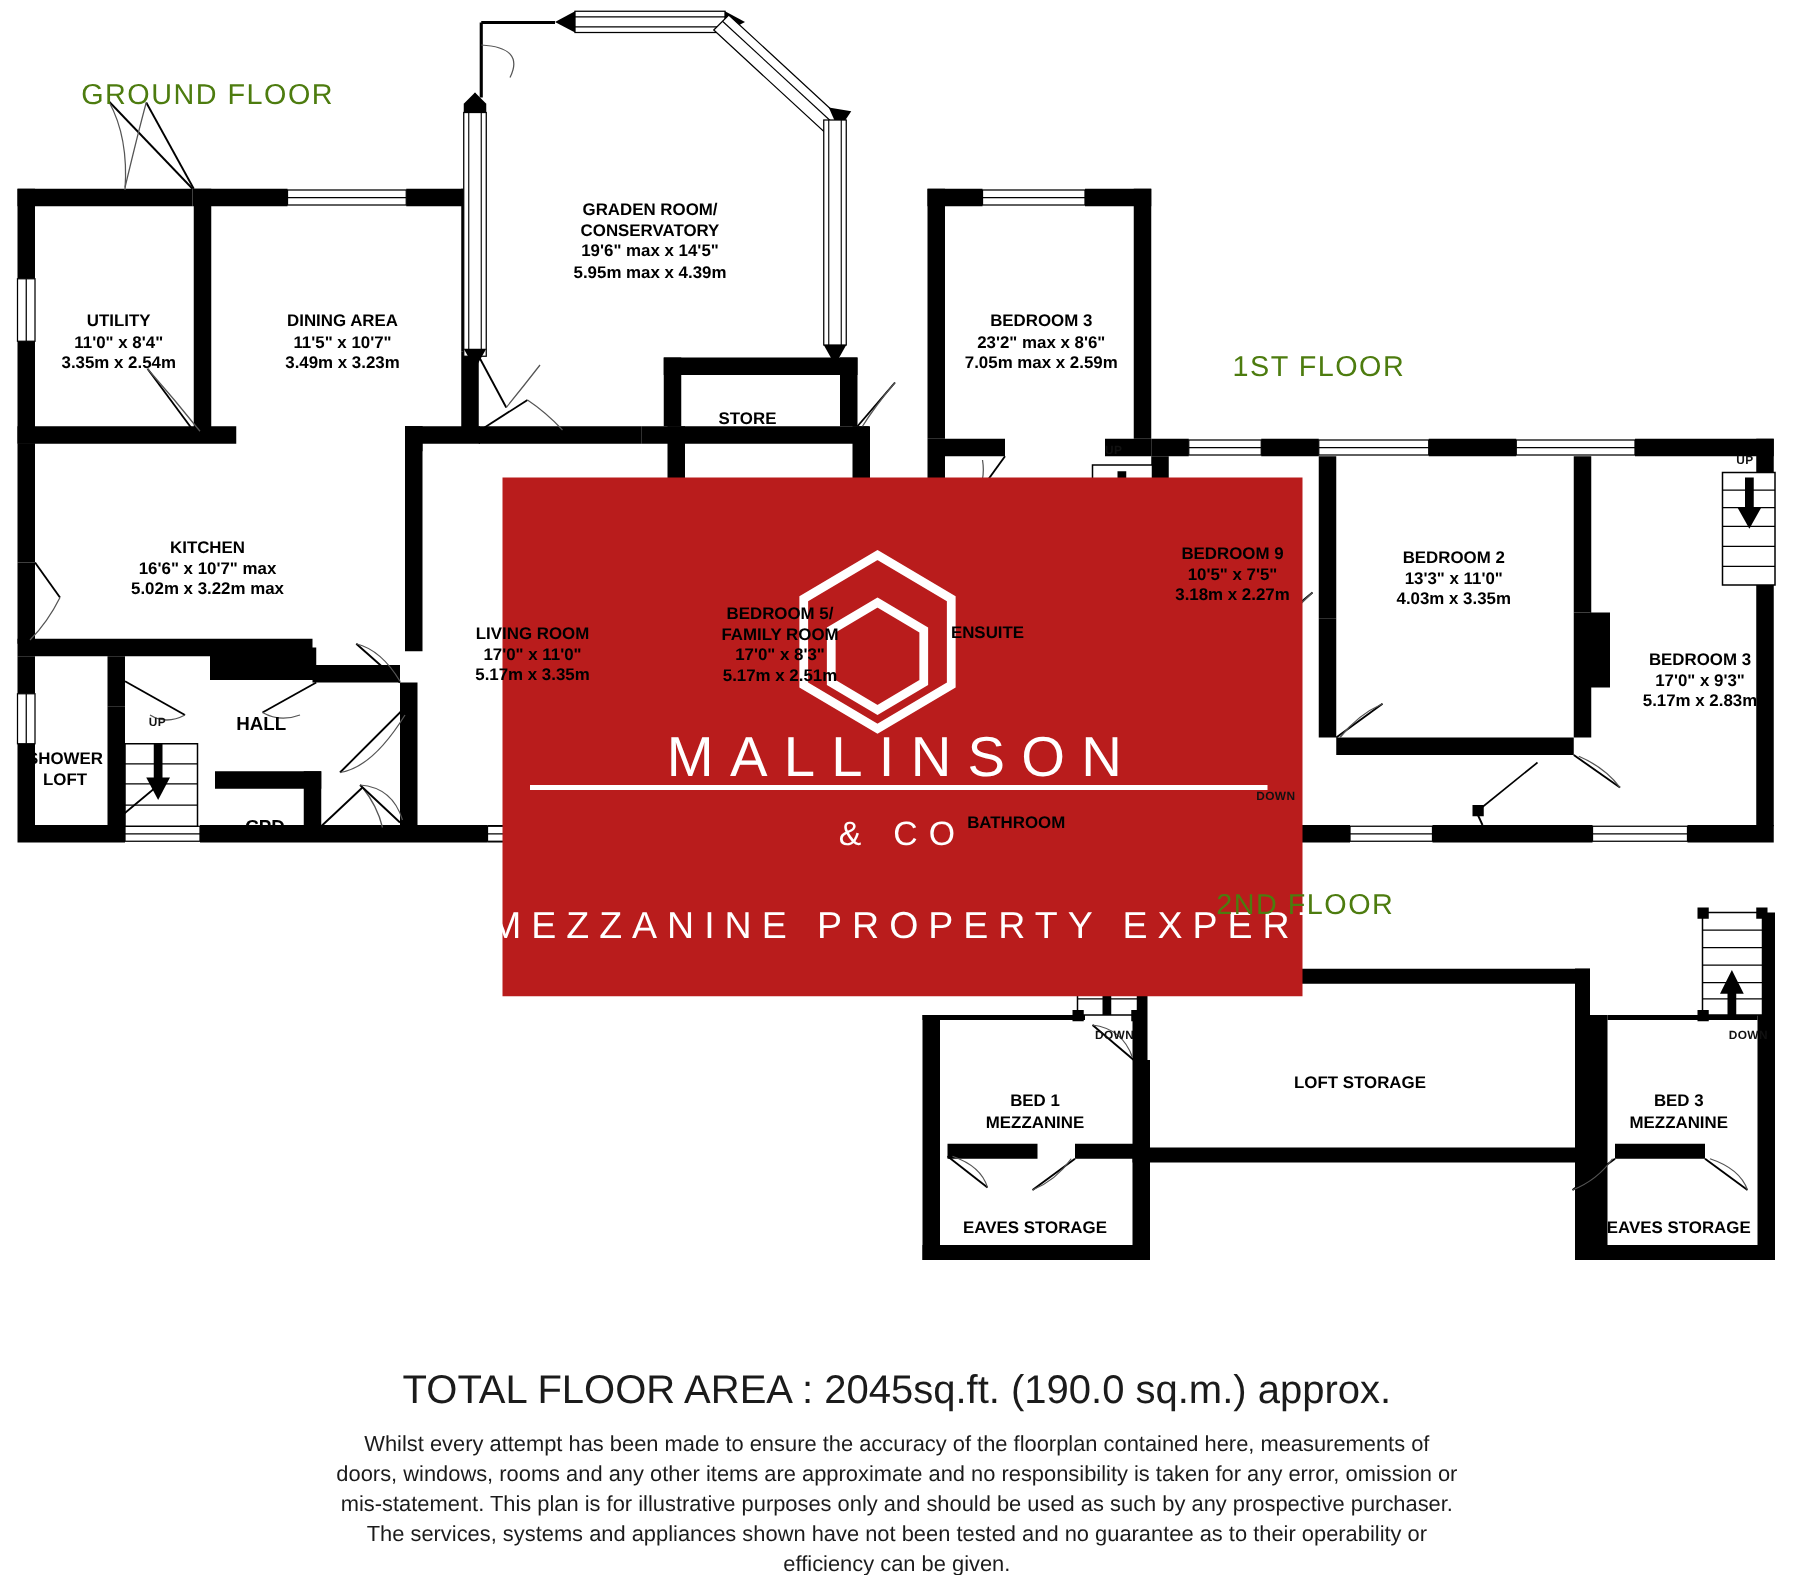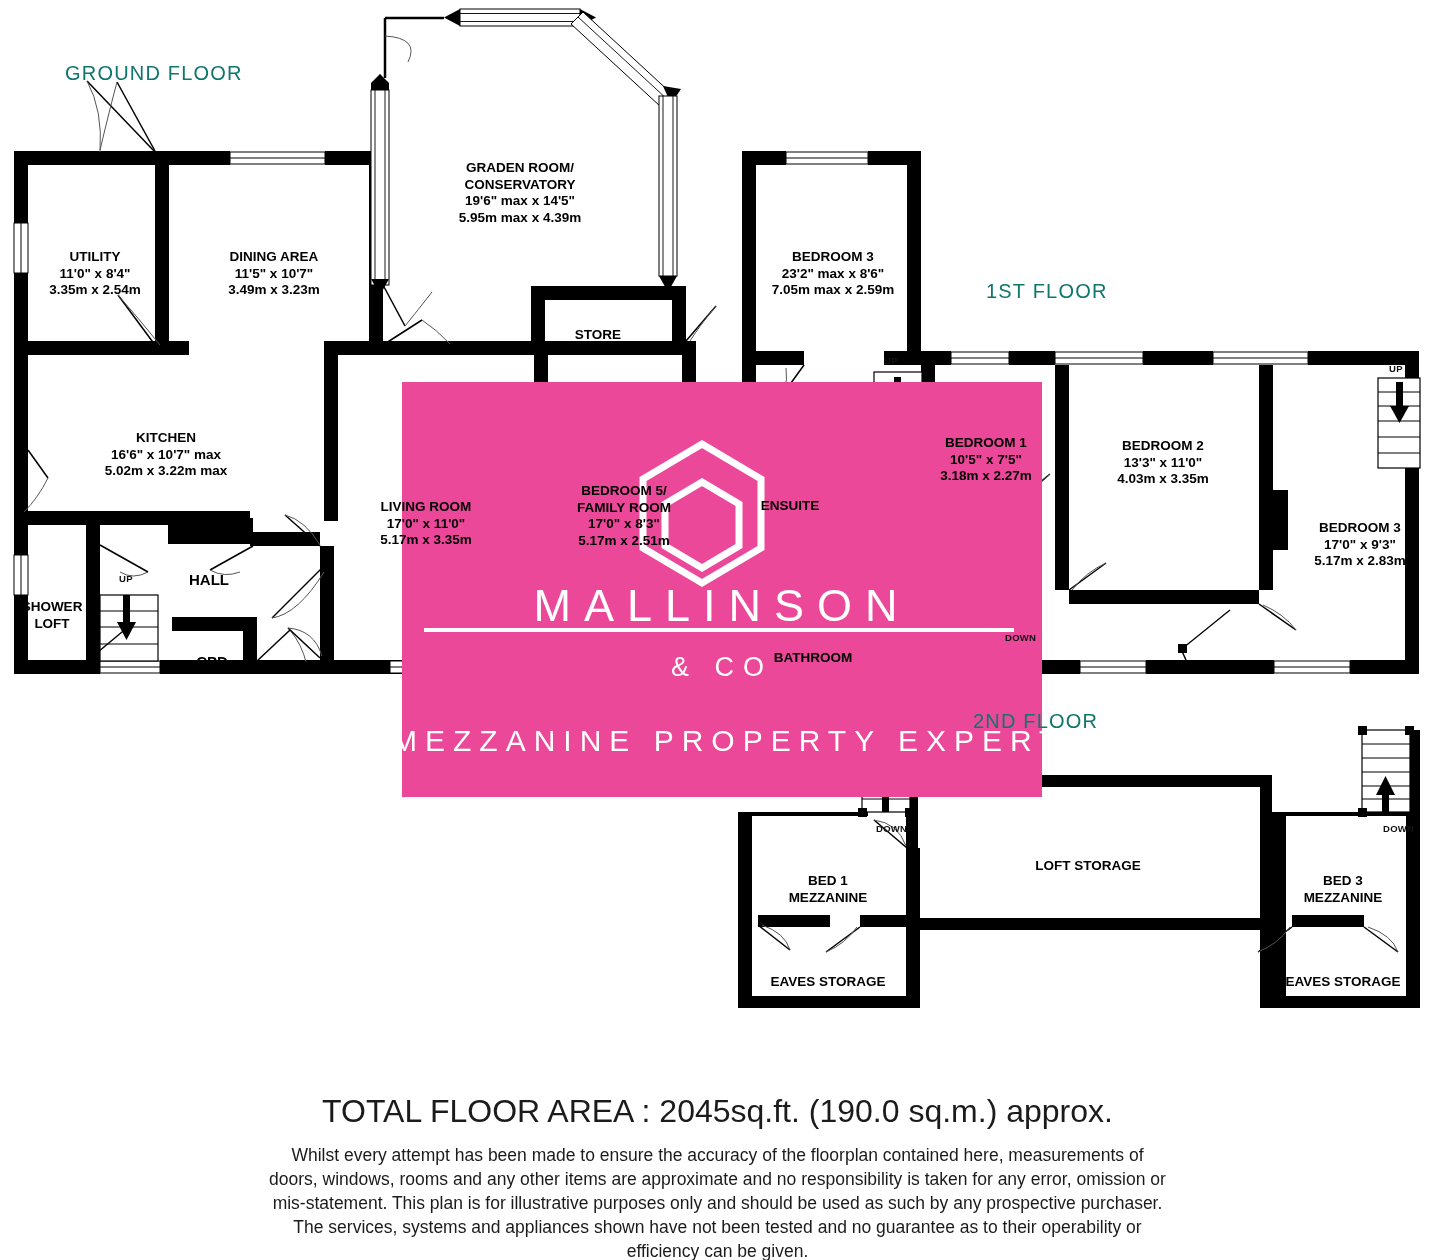--- a/index.html
+++ b/index.html
@@ -21,23 +21,23 @@
   svg.plan {
     position: absolute;
     left: 0;
     top: 0;
     width: 1435px;
     height: 1260px;
   }
   
   .floor-title {
     position: absolute;
-    font-size: 20px;
+    font-size: 23px;
     letter-spacing: 1.2px;
-    color: #0f766e;
+    color: #4d7c0f;
     white-space: nowrap;
     font-weight: 400;
   }
   .room {
     position: absolute;
     text-align: center;
     white-space: nowrap;
     font-weight: bold;
     font-size: 13.5px;
     line-height: 16.5px;
@@ -55,21 +55,21 @@
     color: #111;
     white-space: nowrap;
   }
   
   .wm-box {
     position: absolute;
     left: 402px;
     top: 382px;
     width: 640px;
     height: 415px;
-    background: #ec4899;
+    background: #b91c1c;
     pointer-events: none;
   }
   .wm-text {
     position: absolute;
     color: #ffffff;
     white-space: nowrap;
     text-align: center;
     pointer-events: none;
   }
   .wm-main {
@@ -540,21 +540,21 @@
     <div class="nm">FAMILY ROOM</div>
     <div class="dim">17'0"  x 8'3"</div>
     <div class="dim">5.17m  x 2.51m</div>
   </div>
 
   <div class="room" style="left:790px; top:481px;">
     <div class="nm">ENSUITE</div>
   </div>
 
   <div class="room" style="left:986px; top:418px;">
-    <div class="nm">BEDROOM 1</div>
+    <div class="nm">BEDROOM 9</div>
     <div class="dim">10'5"  x 7'5"</div>
     <div class="dim">3.18m  x 2.27m</div>
   </div>
 
   <div class="room" style="left:1163px; top:421px;">
     <div class="nm">BEDROOM 2</div>
     <div class="dim">13'3"  x 11'0"</div>
     <div class="dim">4.03m  x 3.35m</div>
   </div>
 

